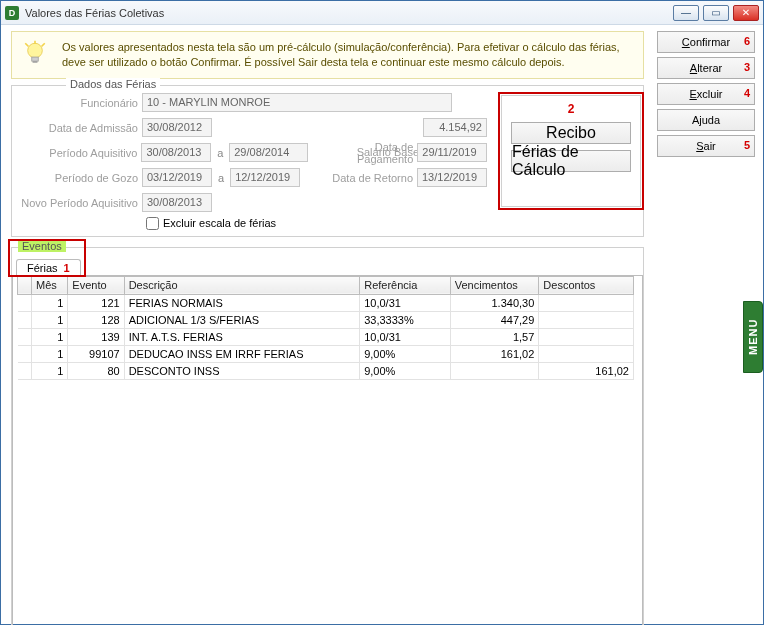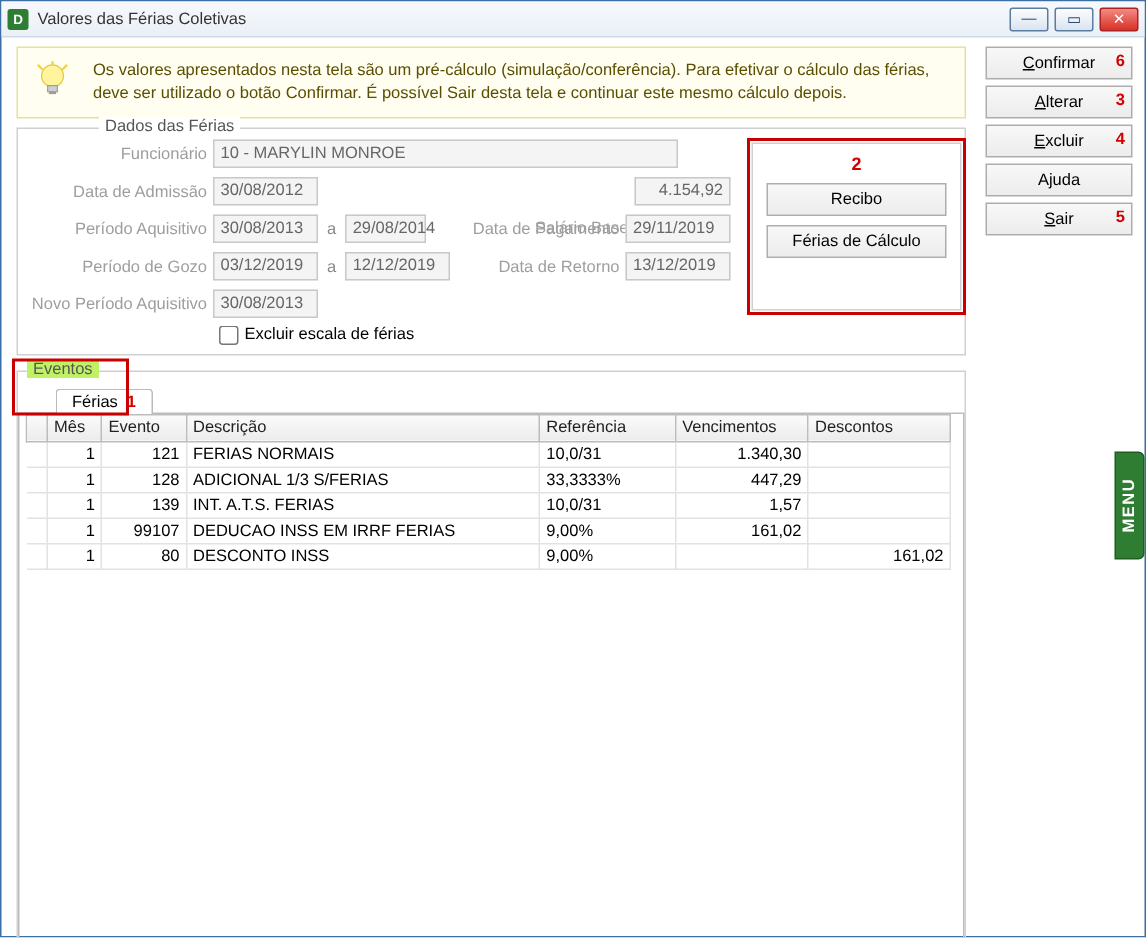--- a/index.html
+++ b/index.html
@@ -139,21 +139,21 @@
   }
   .reports-inner .legend {
     position:absolute; top:-8px; left:6px; background:#fff; padding:0 3px;
     color:#555;
   }
   .reports-inner .rnum {
     color:#d40000; font-weight:bold; font-size:12px; margin-top:-2px;
   }
   .reports-inner .rbtn {
     border:1px solid #adadad; background:linear-gradient(#f8f8f8,#ececec);
-    width:120px; height:22px; font-size:11px;
+    width:120px; height:22px; font-size:16px;
     display:flex; align-items:center; justify-content:center; cursor:pointer;
   }
   .dados-wrap { position:relative; }
   .events-box {
     position:relative; margin-top:10px;
   }
   .events-redbox {
     position:absolute; top:-8px; left:-3px;
     width:78px; height:38px; border:2px solid #c80000;
     pointer-events:none;
@@ -168,21 +168,21 @@
   }
   .tabbar {
     display:flex; align-items:flex-end; height:20px;
     margin-top:-4px; padding-left:4px;
     border-bottom:1px solid #bcbcbc;
   }
   .tab {
     border:1px solid #bcbcbc; border-bottom:none;
     background:#fff; padding:2px 10px; font-size:11px;
     border-top-left-radius:3px; border-top-right-radius:3px;
-    position:relative; top:1px;margin-left:21px;
+    position:relative; top:1px;
   }
   .tabnum { color:#d40000; font-weight:bold; margin-left:6px; }
   .grid-wrap {
     border:1px solid #bcbcbc; border-top:none;
     padding:0 8px 4px 4px;
   }
   .grid {
     width:100%; overflow:auto;
   }
   table.data {
@@ -281,21 +281,21 @@
           <span class="lbl">Data de Admissão</span>
           <span class="inp" style="width:70px;">30/08/2012</span>
           <span style="flex:1"></span>
           <span class="lbl" style="width:auto;margin-top:48px;">Salário Base</span>
           <span class="inp val" style="width:64px;">4.154,92</span>
         </div>
         <div class="form-row">
           <span class="lbl">Período Aquisitivo</span>
           <span class="inp" style="width:70px;">30/08/2013</span>
           <span class="a-sep">a</span>
-          <span class="inp" style="width:54px;">29/08/2014</span>
+          <span class="inp" style="width:79px;">29/08/2014</span>
           <span style="flex:1"></span>
           <span class="lbl" style="width:auto;">Data de Pagamento</span>
           <span class="inp" style="width:70px;">29/11/2019</span>
         </div>
         <div class="form-row">
           <span class="lbl">Período de Gozo</span>
           <span class="inp" style="width:70px;">03/12/2019</span>
           <span class="a-sep">a</span>
           <span class="inp" style="width:70px;">12/12/2019</span>
           <span style="flex:1"></span>

